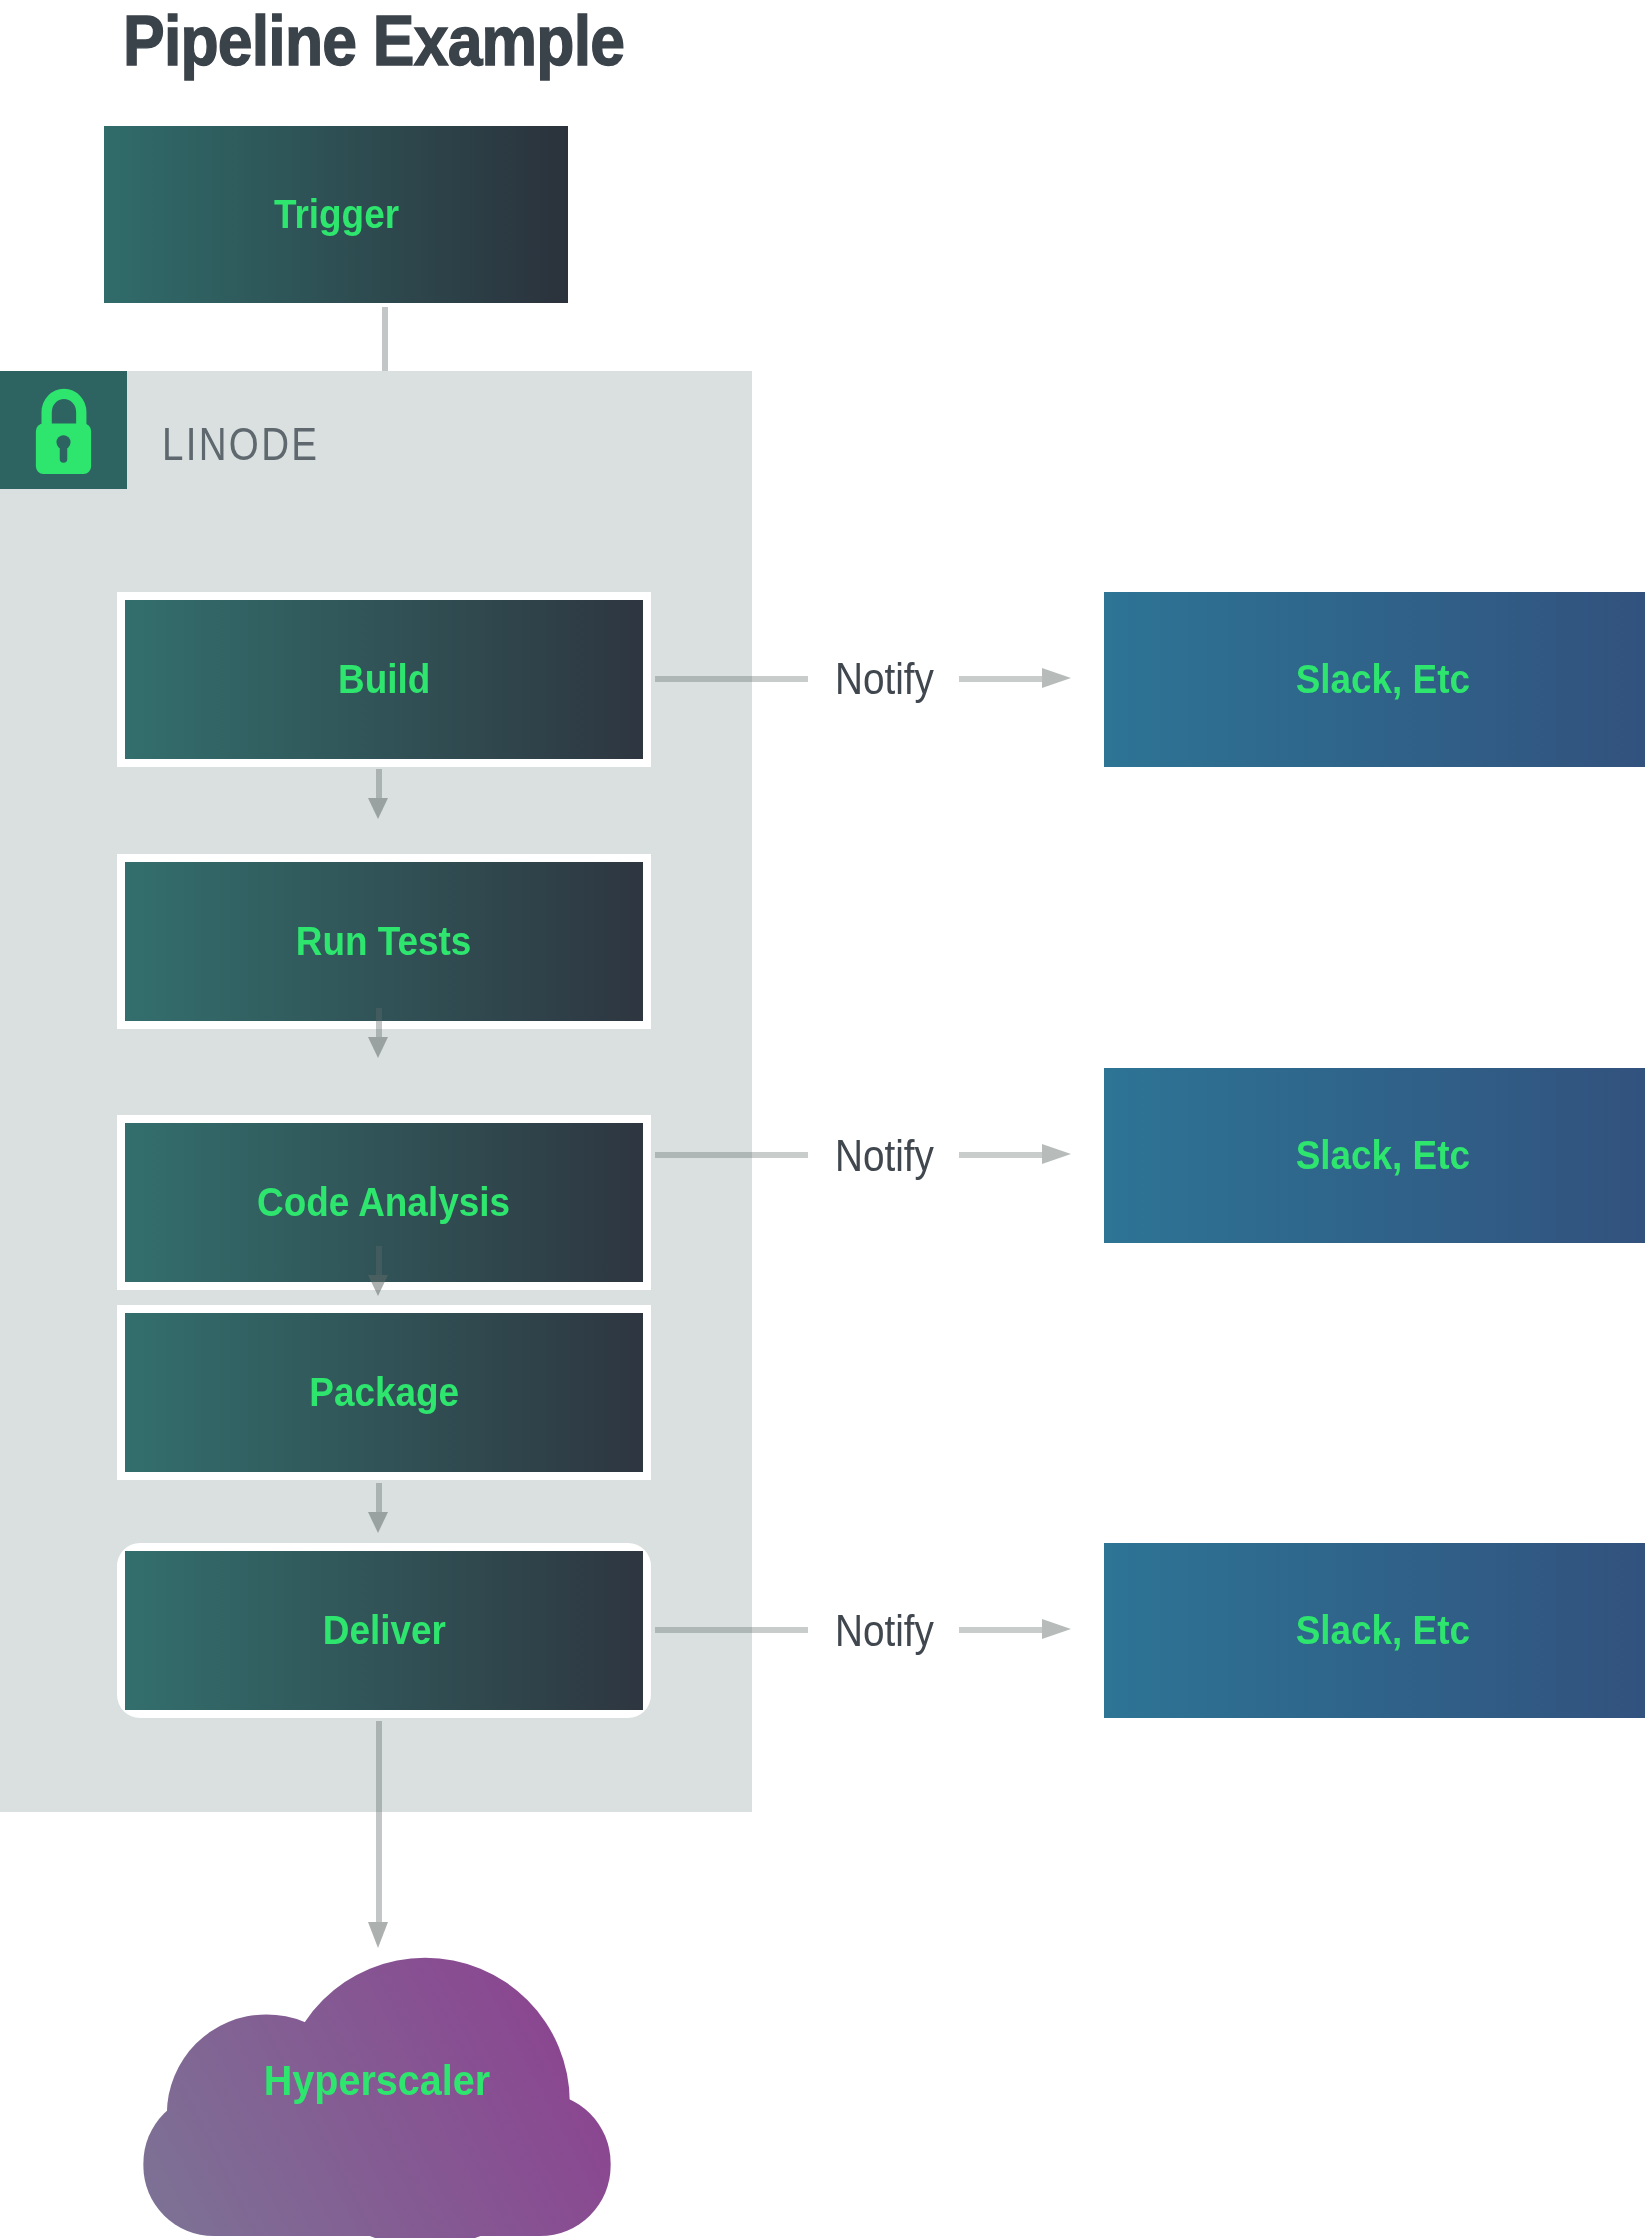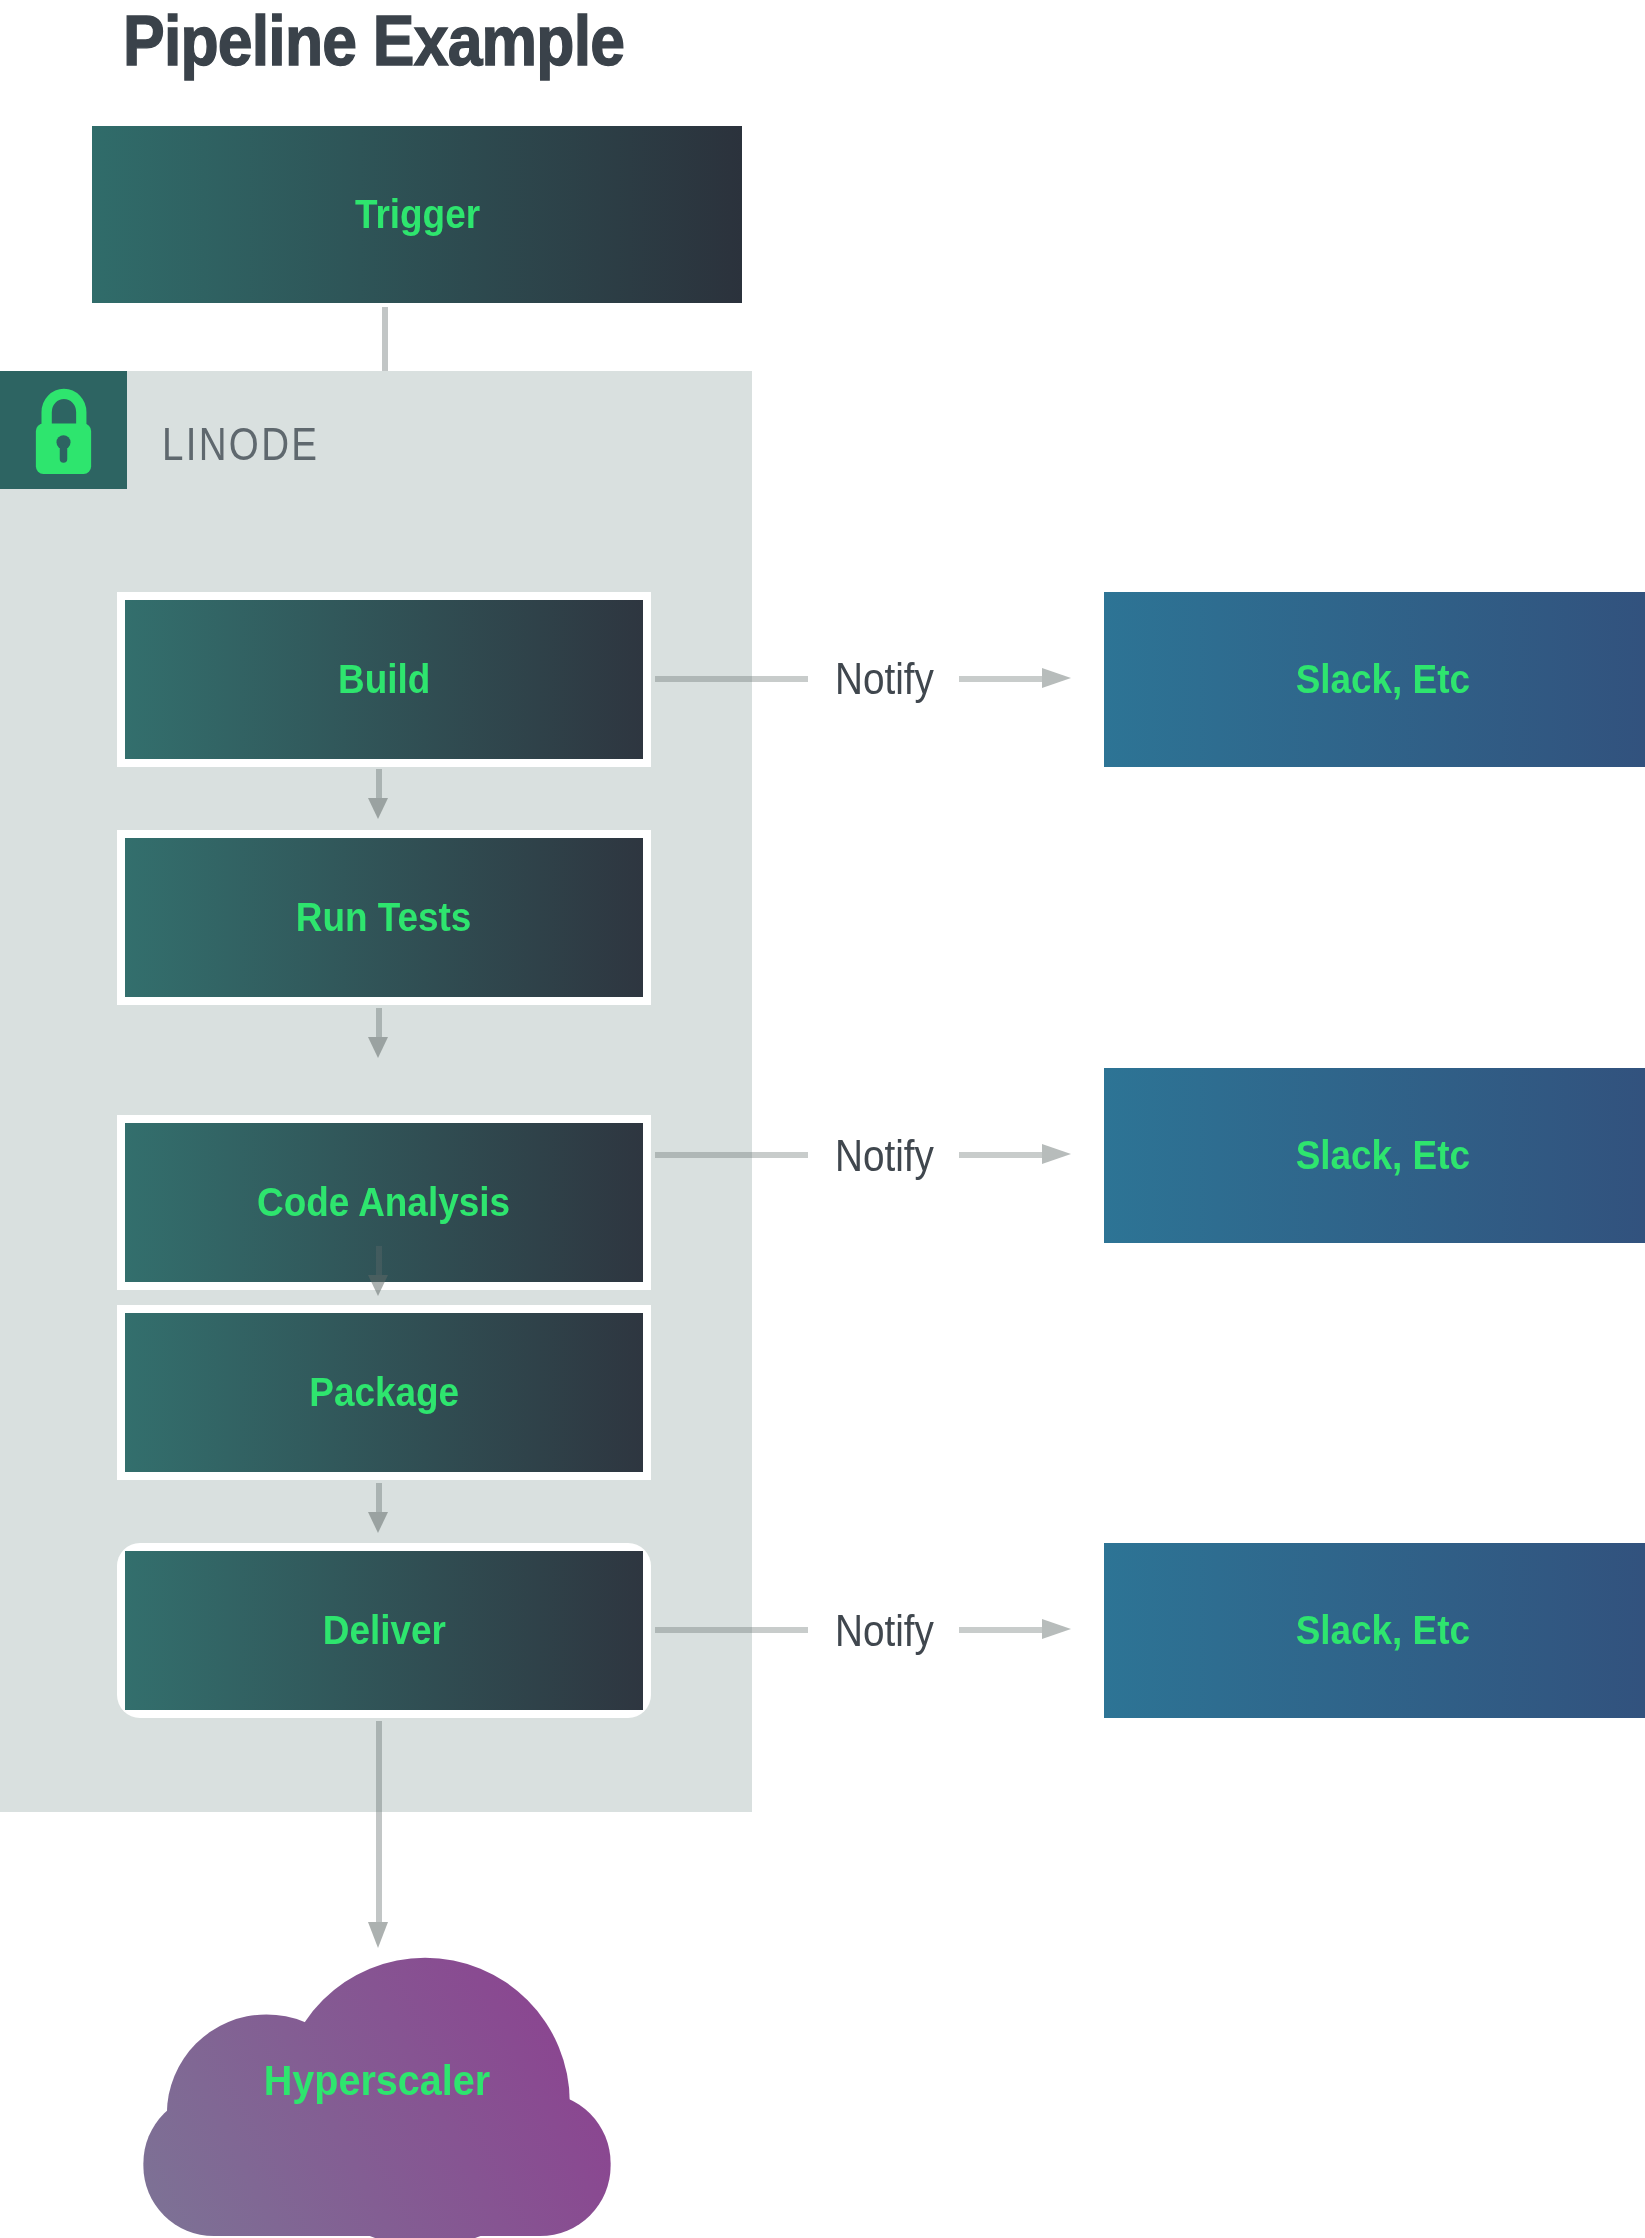--- a/index.html
+++ b/index.html
@@ -10,21 +10,21 @@
   
   .title{left:123px;top:3.8px;font-size:71px;font-weight:700;color:#3a424a;
          -webkit-text-stroke:1.4px #3a424a;letter-spacing:-0.9px;line-height:1.05;
          transform:scaleX(.88);transform-origin:left top;white-space:nowrap;}
 
   
   .node{display:flex;align-items:center;justify-content:center;}
   .node-label{font-size:41px;font-weight:700;color:#2ee56e;
               transform:scaleX(.9);transform-origin:center;white-space:nowrap;}
 
-  .trigger{left:92px;top:126px;width:650px;height:177px;
+  .trigger{left:104px;top:126px;width:464px;height:177px;
            background:linear-gradient(90deg,#306c6a,#2b323c);}
 
   
   .panel{left:0;top:371px;width:752px;height:1441px;background:#d9e0df;}
   .badge{left:0;top:371px;width:127px;height:118px;background:#2d6462;
          display:flex;align-items:center;justify-content:center;}
   .panel-label{left:162px;top:416px;width:329px;height:56px;line-height:56px;
                font-size:47px;font-weight:400;color:#5f686e;letter-spacing:2.8px;
                transform:scaleX(.82);transform-origin:left center;}
 
@@ -85,21 +85,21 @@
       <rect x="127" y="158" width="16" height="38" rx="8" fill="#2d6462"></rect>
     </svg>
   </div>
   <div class="abs panel-label">LINODE</div>
 
   <div class="abs stage" style="top:592px;">
     <div class="stage-inner">
       <span class="node-label">Build</span>
     </div>
   </div>
-  <div class="abs stage" style="top:830px;">
+  <div class="abs stage" style="top:854px;">
     <div class="stage-inner">
       <span class="node-label">Run Tests</span>
     </div>
   </div>
   <div class="abs stage" style="top:1068px;margin-top:47px;">
     <div class="stage-inner">
       <span class="node-label">Code Analysis</span>
     </div>
   </div>
   <div class="abs stage" style="top:1305px;">

